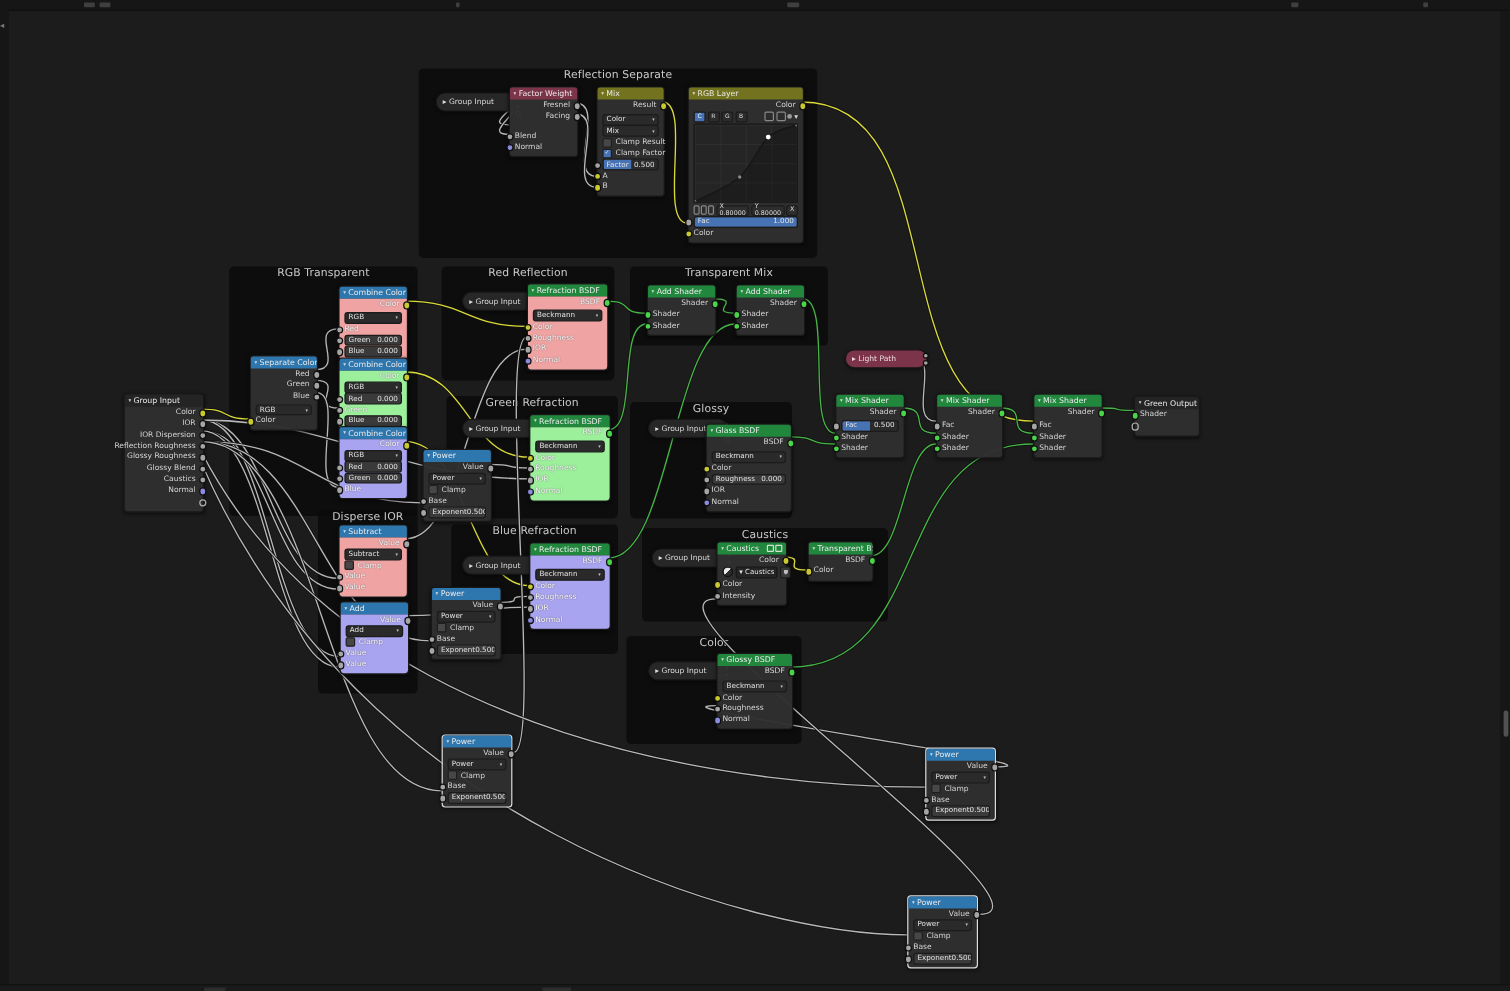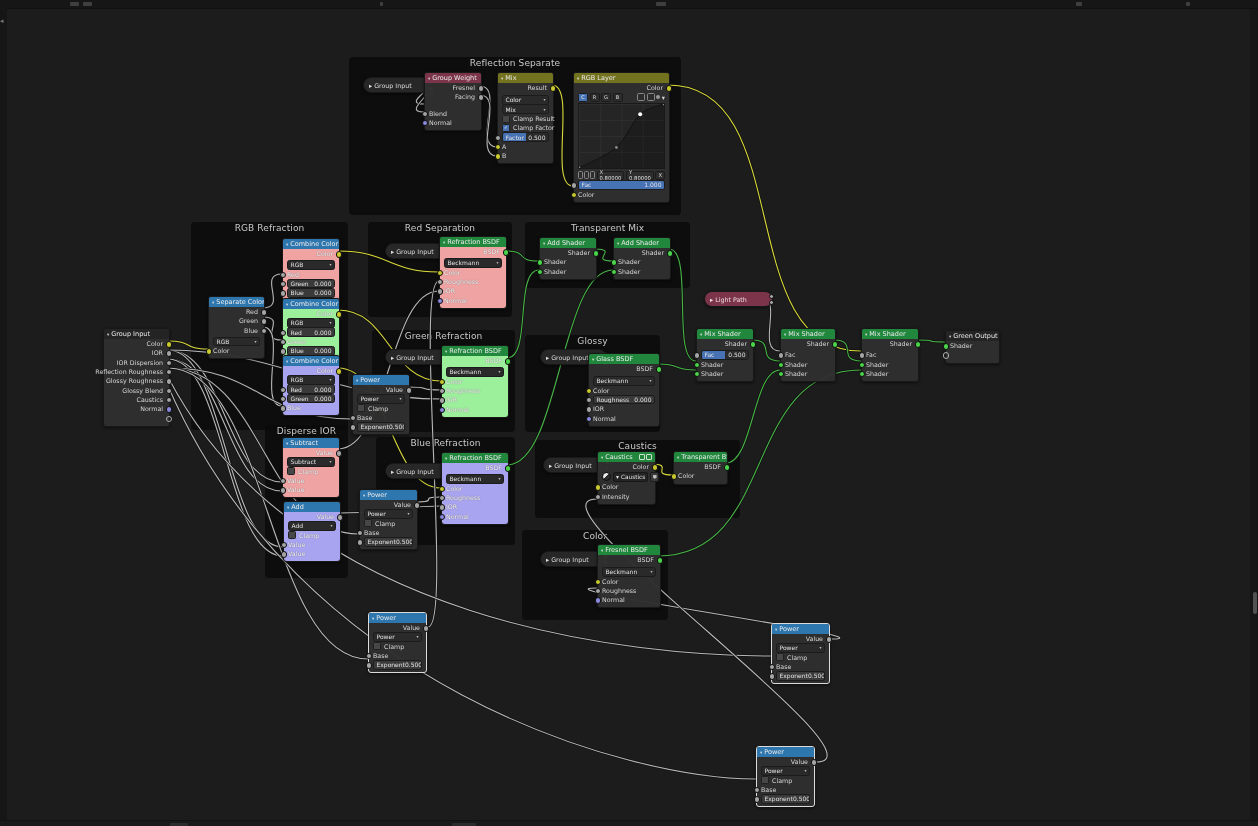--- a/index.html
+++ b/index.html
@@ -64,24 +64,24 @@
 </head>
 <body>
 
 <div class="canvas-bg"></div>
 <div class="world">
   <div id="frames">
       <div class="frame" style="left: 349px; top: 57px; width: 332px; height: 158px;">
         <div class="frame-title">Reflection Separate</div>
       </div>
       <div class="frame" style="left: 191px; top: 222px; width: 157px; height: 208px;">
-        <div class="frame-title">RGB Refraction</div>
+        <div class="frame-title">RGB Transparent</div>
       </div>
       <div class="frame" style="left: 368px; top: 222px; width: 144px; height: 95px;">
-        <div class="frame-title">Red Separation</div>
+        <div class="frame-title">Red Reflection</div>
       </div>
       <div class="frame" style="left: 525px; top: 222px; width: 165px; height: 66px;">
         <div class="frame-title">Transparent Mix</div>
       </div>
       <div class="frame" style="left: 372px; top: 330px; width: 143px; height: 102px;">
         <div class="frame-title">Green Refraction</div>
       </div>
       <div class="frame" style="left: 525px; top: 335px; width: 135px; height: 97px;">
         <div class="frame-title">Glossy</div>
       </div>
@@ -235,21 +235,21 @@
         <span>Group Input</span>
         <span class="socks">
           <b style="background: rgb(165, 165, 165);"></b>
           <b style="background: rgb(165, 165, 165);"></b>
           <b class="ring"></b>
         </span>
       </div>
       <div class="node" style="left: 424px; top: 72px; width: 56px;">
         <div class="hdr h-red">
           <span class="chev">▾</span>
-          <span>Group Weight</span>
+          <span>Factor Weight</span>
         </div>
         <div class="body">
           <div class="row o">
             <span style="margin-right: 2px;">Fresnel</span>
             <span class="sock r" style="background: rgb(165, 165, 165);"></span>
           </div>
           <div class="row o">
             <span style="margin-right: 2px;">Facing</span>
             <span class="sock r" style="background: rgb(165, 165, 165);"></span>
           </div>
@@ -1014,21 +1014,21 @@
         <span>Group Input</span>
         <span class="socks">
           <b style="background: rgb(201, 201, 47);"></b>
           <b style="background: rgb(165, 165, 165);"></b>
           <b class="ring"></b>
         </span>
       </div>
       <div class="node" style="left: 597px; top: 544px; width: 62px;">
         <div class="hdr h-green">
           <span class="chev">▾</span>
-          <span>Fresnel BSDF</span>
+          <span>Glossy BSDF</span>
         </div>
         <div class="body">
           <div class="row o">
             <span style="margin-right: 2px;">BSDF</span>
             <span class="sock r" style="background: rgb(74, 212, 74);"></span>
           </div>
           <div style="height: 3px;"></div>
           <div class="row">
             <span class="wget">
               <span class="t1">Beckmann</span>

